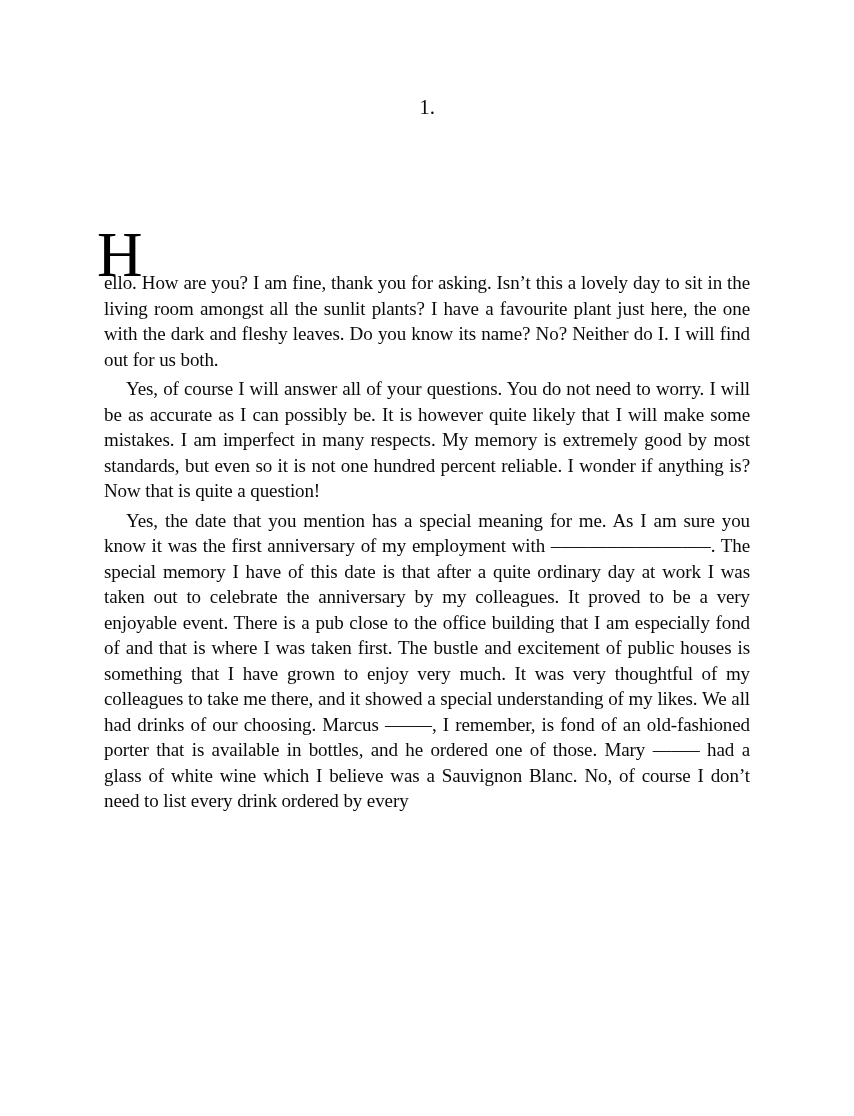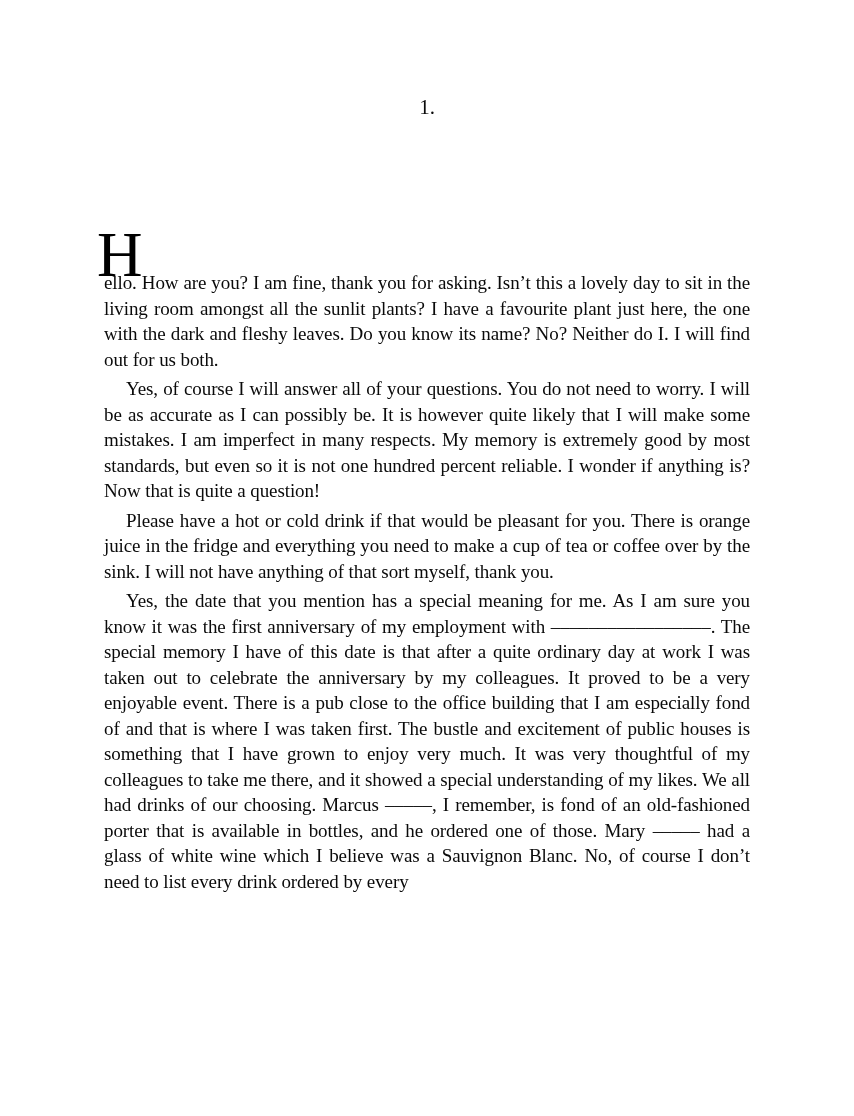--- a/index.html
+++ b/index.html
@@ -61,17 +61,16 @@
 
 <div class="page">
 
   <div class="chapter-number">1.</div>
 
   <span class="drop-cap">H</span>
 
   <div class="text-block">
     <p class="opening">ello. How are you? I am fine, thank you for asking. Isn’t this a lovely day to sit in the living room amongst all the sunlit plants? I have a favourite plant just here, the one with the dark and fleshy leaves. Do you know its name? No? Neither do I. I will find out for us both.</p>
     <p>Yes, of course I will answer all of your questions. You do not need to worry. I will be as accurate as I can possibly be. It is however quite likely that I will make some mistakes. I am imperfect in many respects. My memory is extremely good by most standards, but even so it is not one hundred percent reliable. I wonder if anything is? Now that is quite a question!</p>
-    <p>Please have a hot or cold drink if that would be pleasant for you. There is orange juice in the fridge and everything you need to make a cup of tea or coffee over by the sink. I will not have anything of that sort myself, thank you.</p>
     <p>Yes, the date that you mention has a special meaning for me. As I am sure you know it was the first anniversary of my employment with –––––––––––––––––. The special memory I have of this date is that after a quite ordinary day at work I was taken out to celebrate the anniversary by my colleagues. It proved to be a very enjoyable event. There is a pub close to the office building that I am especially fond of and that is where I was taken first. The bustle and excitement of public houses is something that I have grown to enjoy very much. It was very thoughtful of my colleagues to take me there, and it showed a special understanding of my likes. We all had drinks of our choosing. Marcus –––––, I remember, is fond of an old-fashioned porter that is available in bottles, and he ordered one of those. Mary ––––– had a glass of white wine which I believe was a Sauvignon Blanc. No, of course I don’t need to list every drink ordered by every</p>
   </div>
 
 </div>
 
 </body></html>

